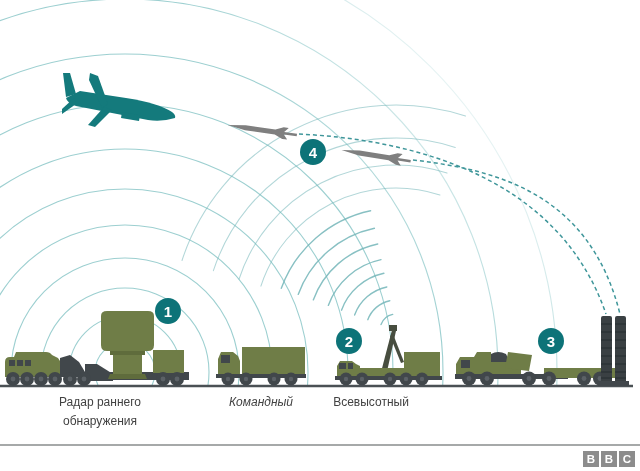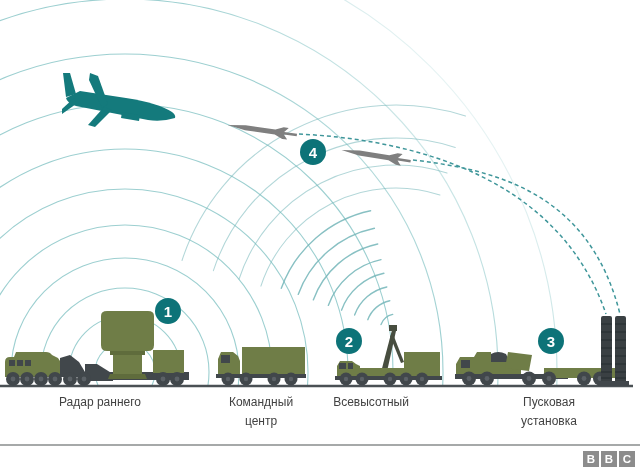--- a/index.html
+++ b/index.html
@@ -219,31 +219,27 @@
     </g>
   </svg>
 
   <div class="badge" style="left:155px; top:298px;">1</div>
   <div class="badge" style="left:336px; top:328px;">2</div>
   <div class="badge" style="left:538px; top:328px;">3</div>
   <div class="badge" style="left:300px; top:139px;">4</div>
 
   <div class="vlabel" style="left:15px; width:170px;">
     <div>Радар раннего</div>
-  </div>
-  <div class="vlabel" style="left:196px; width:130px;">
+    <div>обнаружения</div>
+  </div>
+  <div class="vlabel" style="left:196px; width:130px;font-style:italic;">
     <div>Командный</div>
-    <div>центр</div>
   </div>
   <div class="vlabel" style="left:296px; width:150px;">
     <div>Всевысотный</div>
-  </div>
-  <div class="vlabel" style="left:484px; width:130px;">
-    <div>Пусковая</div>
-    <div>установка</div>
   </div>
 
   <div class="rule"></div>
   <div class="bbc">
     <div class="blk">B</div>
     <div class="blk">B</div>
     <div class="blk">C</div>
   </div>
 
 </div>

